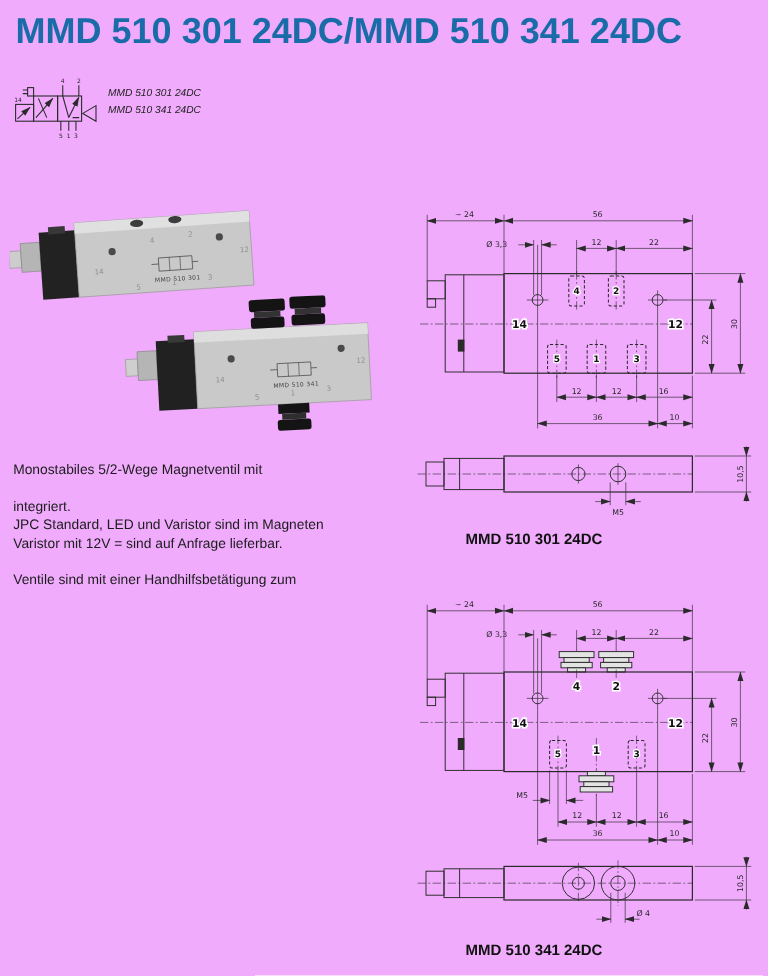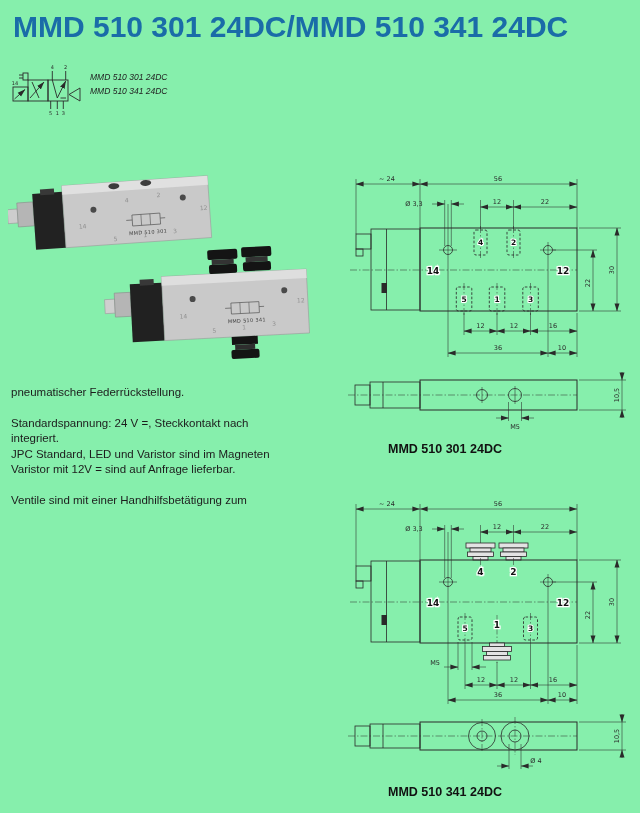--- a/index.html
+++ b/index.html
@@ -1,16 +1,16 @@
 <!DOCTYPE html>
 <html><head>
 <meta charset="utf-8">
 <style>
   html,body{margin:0;padding:0;background:#fff;}
-  #page{position:relative;width:640px;height:813px;background:#86efac;overflow:hidden;
+  #page{position:relative;width:640px;height:813px;background:#f0abfc;overflow:hidden;
         font-family:"Liberation Sans",sans-serif;color:#1f1f1f;}
   .abs{position:absolute;}
   #title{left:13px;top:10px;font-size:30px;font-weight:bold;letter-spacing:0px;color:#1a6ca8;white-space:nowrap;}
   .variant-label{left:90px;font-size:8.5px;font-style:italic;color:#222;white-space:nowrap;}
   #desc{left:11px;top:385px;width:335px;font-size:11.5px;line-height:15.5px;color:#1c1c1c;}
   #desc .para{margin:0 0 15px 0;}
   .caption{font-size:12.5px;font-weight:bold;color:#111;white-space:nowrap;}
   
   svg .ln{stroke:#2a2a2a;stroke-width:1;fill:none;}
   svg .ln2{stroke:#2a2a2a;stroke-width:0.8;fill:none;}
@@ -151,24 +151,23 @@
       <text class="ph-faint" x="80" y="71">14</text>
       <text class="ph-faint" x="198" y="61">12</text>
       <text class="ph-faint" x="110" y="87">5</text>
       <text class="ph-faint" x="140" y="85">1</text>
       <text class="ph-faint" x="170" y="83">3</text>
     </g>
   </svg>
 
   <div class="abs" id="desc">
     <div class="para">
-      <div>pneumatischer Federrückstellung.</div>
+      <div>Monostabiles 5/2-Wege Magnetventil mit</div>
     </div>
     <div class="para">
-      <div>Standardspannung: 24 V =, Steckkontakt nach</div>
       <div>integriert.</div>
       <div>JPC Standard, LED und Varistor sind im Magneten</div>
       <div>Varistor mit 12V = sind auf Anfrage lieferbar.</div>
     </div>
     <div class="para">
       <div>Ventile sind mit einer Handhilfsbetätigung zum</div>
     </div>
   </div>
 
   <div class="abs" style="left:340px;top:170px;width:300px;height:310px">

